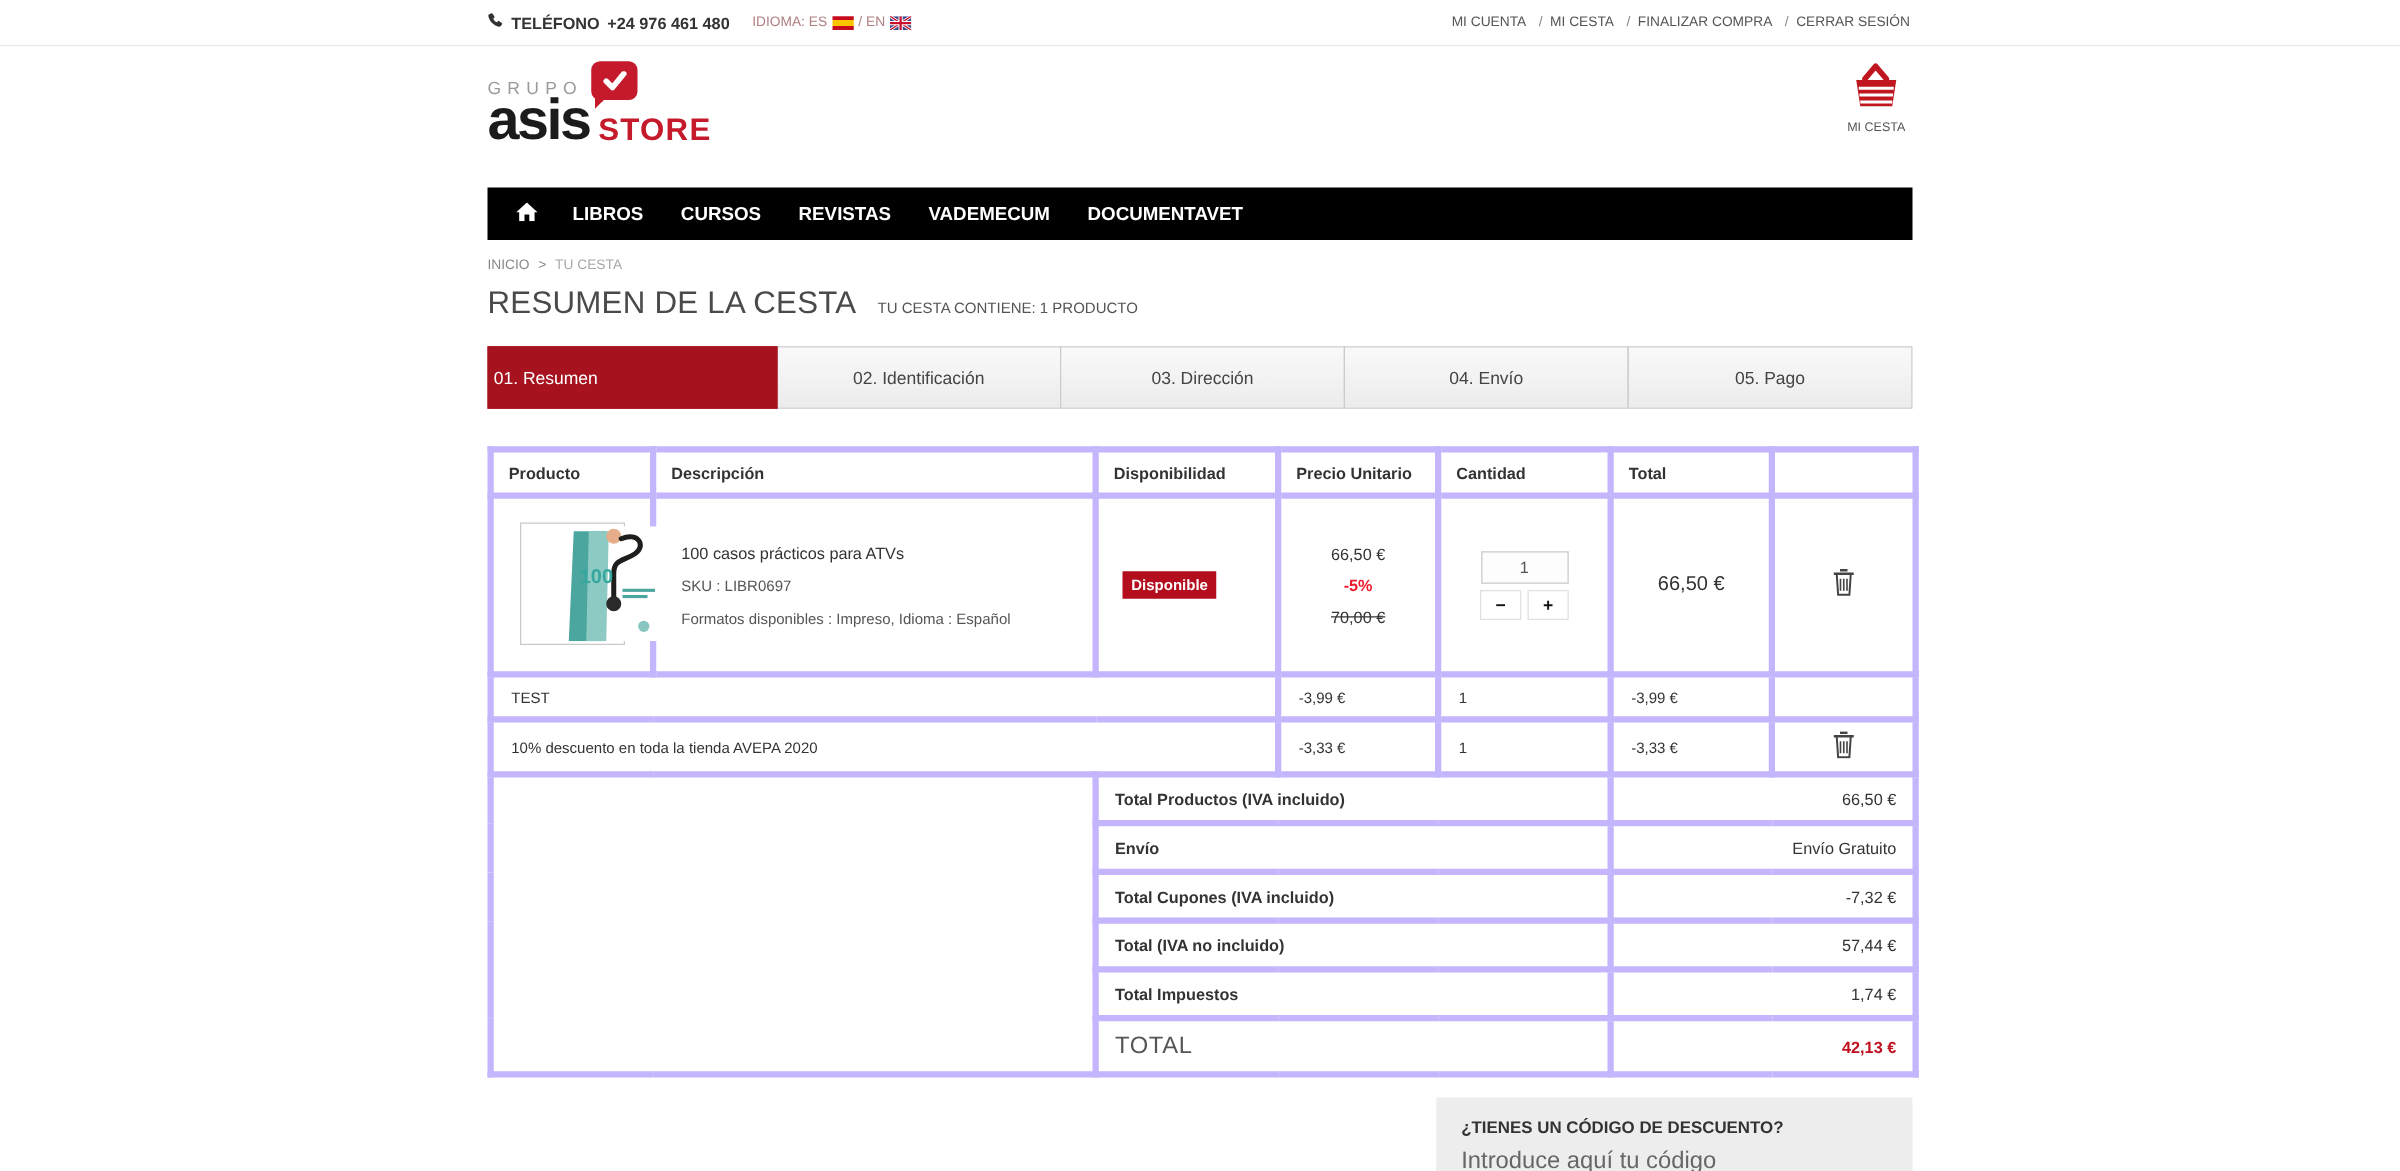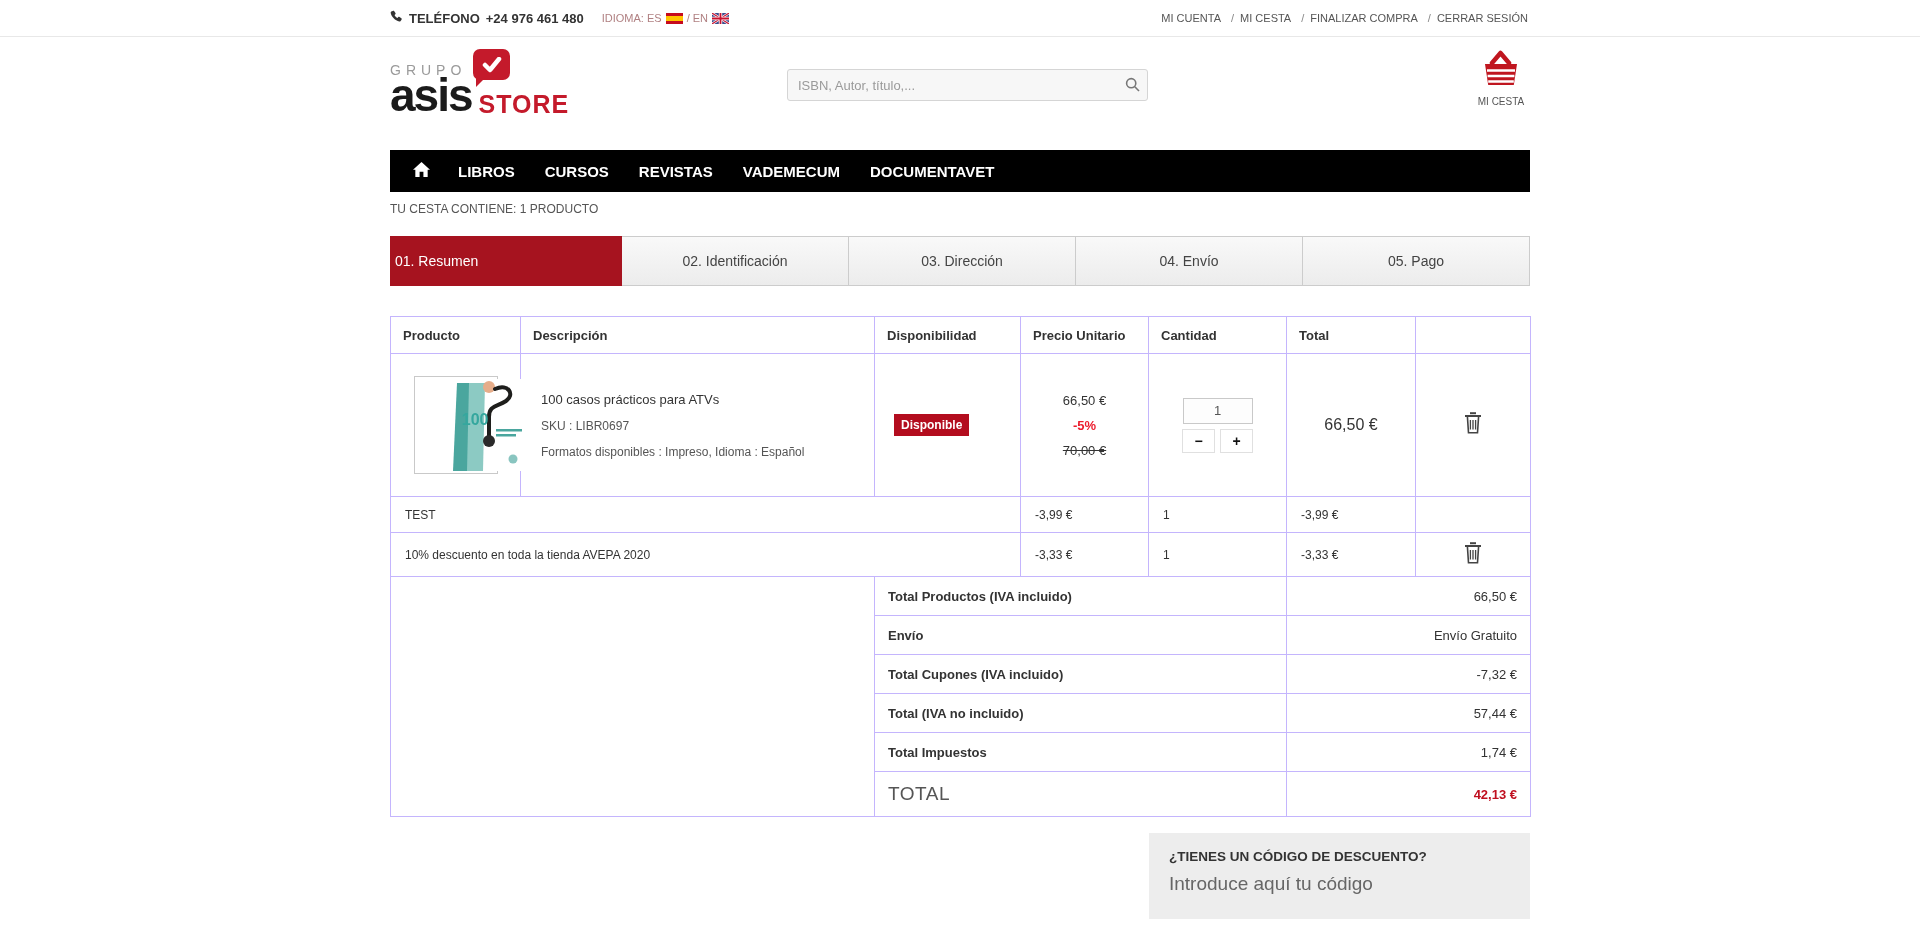--- a/index.html
+++ b/index.html
@@ -59,21 +59,21 @@
   .steps { margin-top:20px; display:flex; height:50px; }
   .step { flex:1; display:flex; align-items:center; justify-content:center;
     background:linear-gradient(#f9f9f9,#ececec); border:1px solid #ccc; margin-left:-1px;
     font-size:14px; color:#444; cursor:pointer; }
   .step:first-child { margin-left:0; }
   .step.active { background:#a6131f; border-color:#a6131f; color:#fff;
     justify-content:flex-start; padding-left:4px; position:relative; z-index:2; }
 
   
   table.cart { margin-top:30px; width:1140px; border-collapse:collapse; table-layout:fixed; }
-  table.cart th, table.cart td { border:1px solid #c4b5fd; vertical-align:middle; }
+  table.cart th, table.cart td { border:5px solid #c4b5fd; vertical-align:middle; }
   table.cart thead th { height:37px; font-size:13px; font-weight:700; color:#333;
     text-align:left; padding-left:12px; }
   .row-product td { height:143px; }
   .cell-center { text-align:center; }
   .thumb { display:inline-block; border:1px solid #c9c9c9; background:#fff; padding:2px; }
   .cover { position:relative; width:78px; height:92px; background:#fff;padding-left:34px; }
   .cover-number { position:absolute; right:6px; top:32px; color:#35a79e; font-weight:800; font-size:16px; }
   .desc-cell { padding-left:20px; }
   .prod-title { font-size:13px; color:#333; margin-bottom:12px; }
   .prod-sku, .prod-formats { font-size:12px; color:#555; }
@@ -154,31 +154,20 @@
           <svg width="20" height="16" viewBox="0 0 20 16">
               <path d="M3 8l5 5L17 2" stroke="#fff" stroke-width="4.5" fill="none" stroke-linecap="round" stroke-linejoin="round"></path>
             </svg>
         </span>
       </div>
       <div class="logo-bottom">
         <span class="logo-asis">asis</span>
         <span class="logo-store">STORE</span>
       </div>
     </div>
-    <div class="search-wrap">
-      <input class="search-input" type="text" placeholder="ISBN, Autor, título,..." style="">
-      <button class="search-btn">
-        <span>
-          <svg width="15" height="15" viewBox="0 0 15 15">
-              <circle cx="6.2" cy="6.2" r="4.6" fill="none" stroke="#777" stroke-width="1.6"></circle>
-              <path d="M9.8 9.8L14 14" stroke="#777" stroke-width="1.6"></path>
-            </svg>
-        </span>
-      </button>
-    </div>
     <div class="cart-block">
       <span>
         <svg width="44" height="40" viewBox="0 0 44 40">
           <path d="M13 13L21.5 3L30 13" fill="none" stroke="#c0161f" stroke-width="4.5" stroke-linecap="round" stroke-linejoin="round"></path>
           <path d="M6 14h32l-3.2 21H9.2z" fill="#c0161f"></path>
           <path d="M8 20.5h28M8.6 26h26.8M9.2 31.5h25.6" stroke="#fff" stroke-width="2.4"></path>
         </svg>
       </span>
       <div class="cart-label">MI CESTA</div>
     </div>
@@ -196,22 +185,26 @@
     </a>
     <a>LIBROS</a>
     <a>CURSOS</a>
     <a>REVISTAS</a>
     <a>VADEMECUM</a>
     <a>DOCUMENTAVET</a>
   </nav>
 </div>
 
 <div class="container">
+  <div class="breadcrumb">
+    <a>INICIO</a><span class="sep">&gt;</span><span class="current">TU CESTA</span>
+  </div>
 
   <div class="title-row">
+    <h1 class="page-title">RESUMEN DE LA CESTA</h1>
     <span class="page-subtitle">TU CESTA CONTIENE: 1 PRODUCTO</span>
   </div>
 
   <div class="steps">
     <div class="step active">01. Resumen</div>
     <div class="step">02. Identificación</div>
     <div class="step">03. Dirección</div>
     <div class="step">04. Envío</div>
     <div class="step">05. Pago</div>
   </div>

